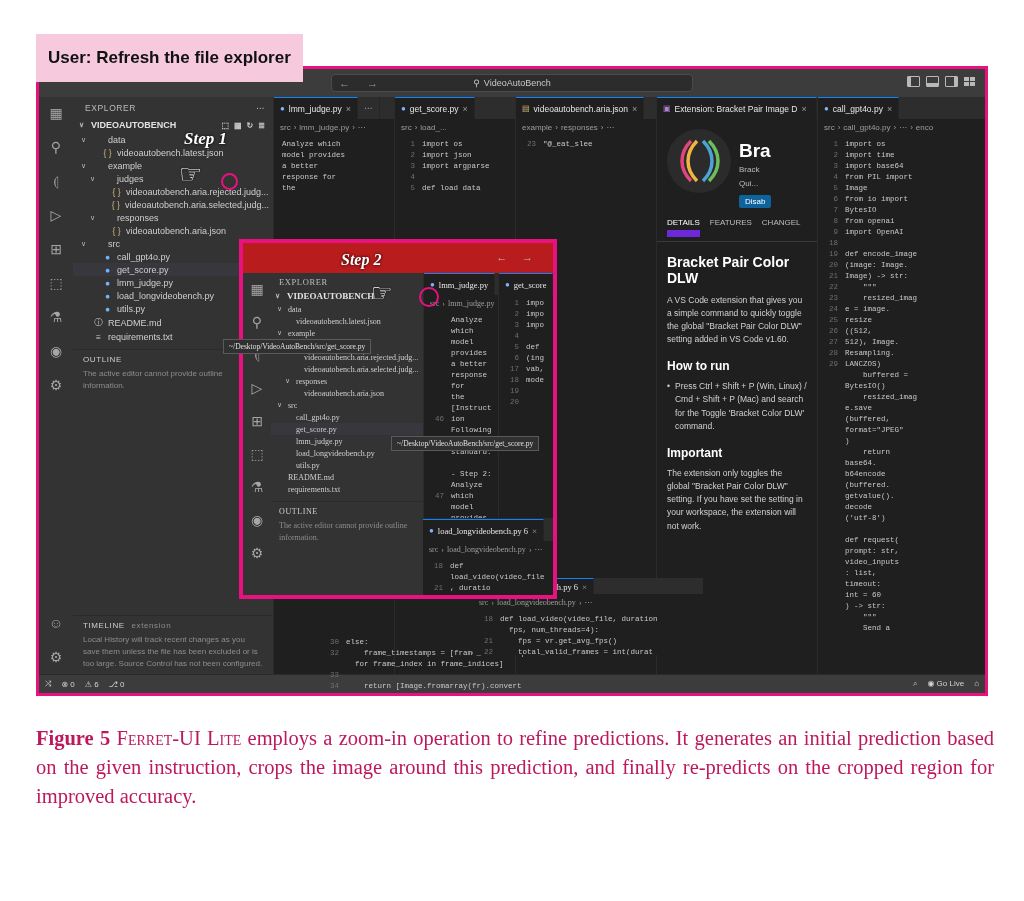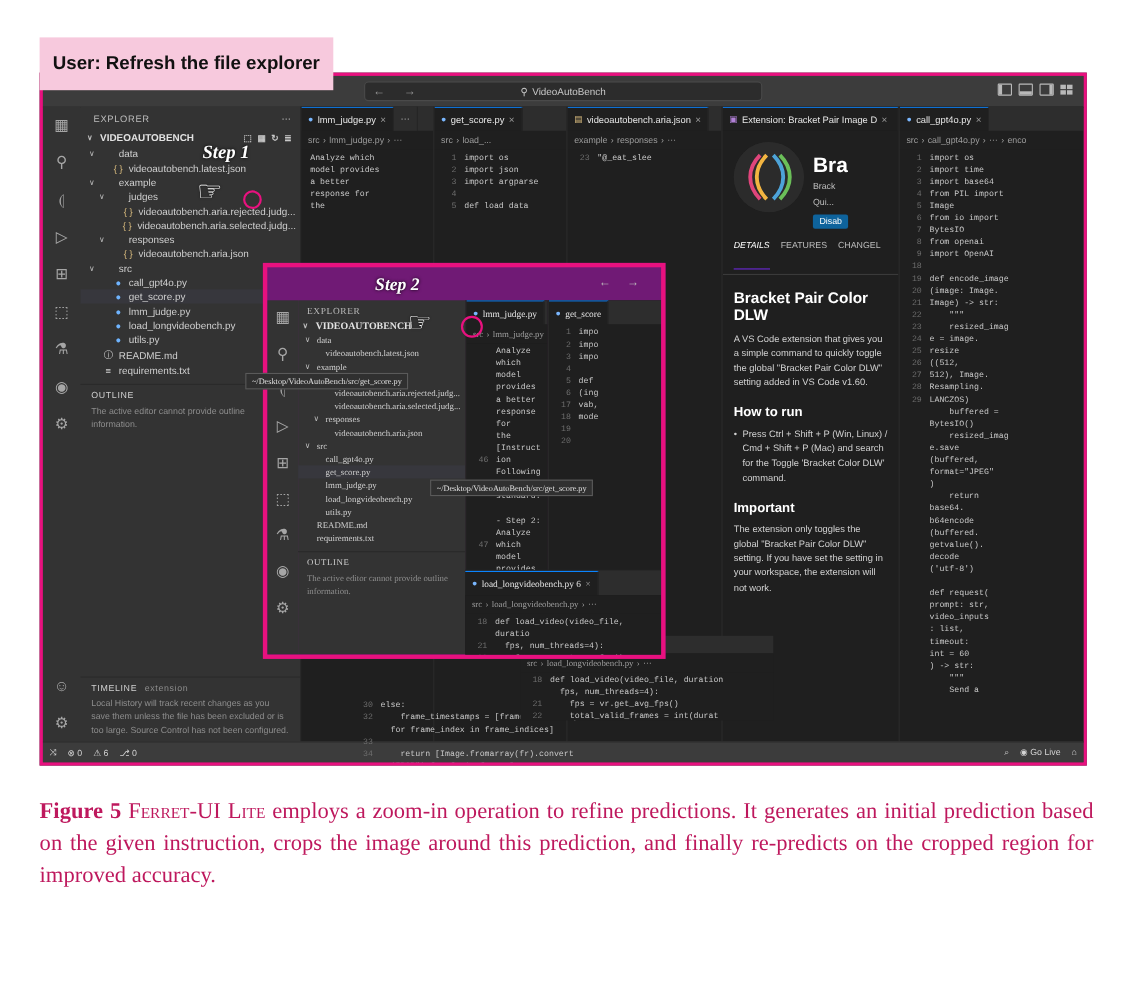--- a/index.html
+++ b/index.html
@@ -262,21 +262,21 @@
     font-size: 8px;
     padding: 2px 6px;
     border-radius: 2px;
   }
   .ext-tabs {
     display: flex; gap: 10px;
     font-size: 8px; color: #bdbdbd;
     border-bottom: 1px solid #3a3a3a;
     padding: 4px 10px;
   }
-  .ext-tabs .on { color: #fff; border-bottom: 1px solid #6d28d9; padding-bottom: 17px; font-style: italic;}
+  .ext-tabs .on { color: #fff; border-bottom: 7px solid #6d28d9; padding-bottom: 3px;}
   .ext-body { padding: 8px 10px; overflow: hidden; font-size: 9px; line-height: 1.5; }
   .ext-h1 { font-size: 14px; font-weight: bold; color: #fff; margin: 4px 0 8px; line-height: 1.15;}
   .ext-h2 { font-size: 12px; font-weight: bold; color: #fff; margin: 10px 0 5px; }
   .ext-p { color: #d2d2d2; font-size: 8.5px; line-height: 1.55; }
   .ext-li { display: flex; gap: 5px; font-size: 8.5px; line-height: 1.6; color:#d2d2d2;}
   .bullet { color: #d2d2d2; }
 
   
   .statusbar {
     position: absolute;
@@ -315,24 +315,24 @@
     position: absolute;
     z-index: 31;
     border: 2px solid #e8117f;
     border-radius: 50%;
   }
 
   
   #inset {
     position: absolute;
     left: 200px; top: 170px;
-    width: 366px; height: 360px;
+    width: 318px; height: 360px;
     border: 4px solid #e8117f;
     box-sizing: border-box;
-    background: #701a75;
+    background: #b91c1c;
     z-index: 25;
     overflow: hidden;
   }
   #step2-label {
     position: absolute;
     left: 98px; top: 8px;
     font-family: "Liberation Serif", serif;
     font-style: italic;
     font-weight: bold;
     font-size: 16px;

